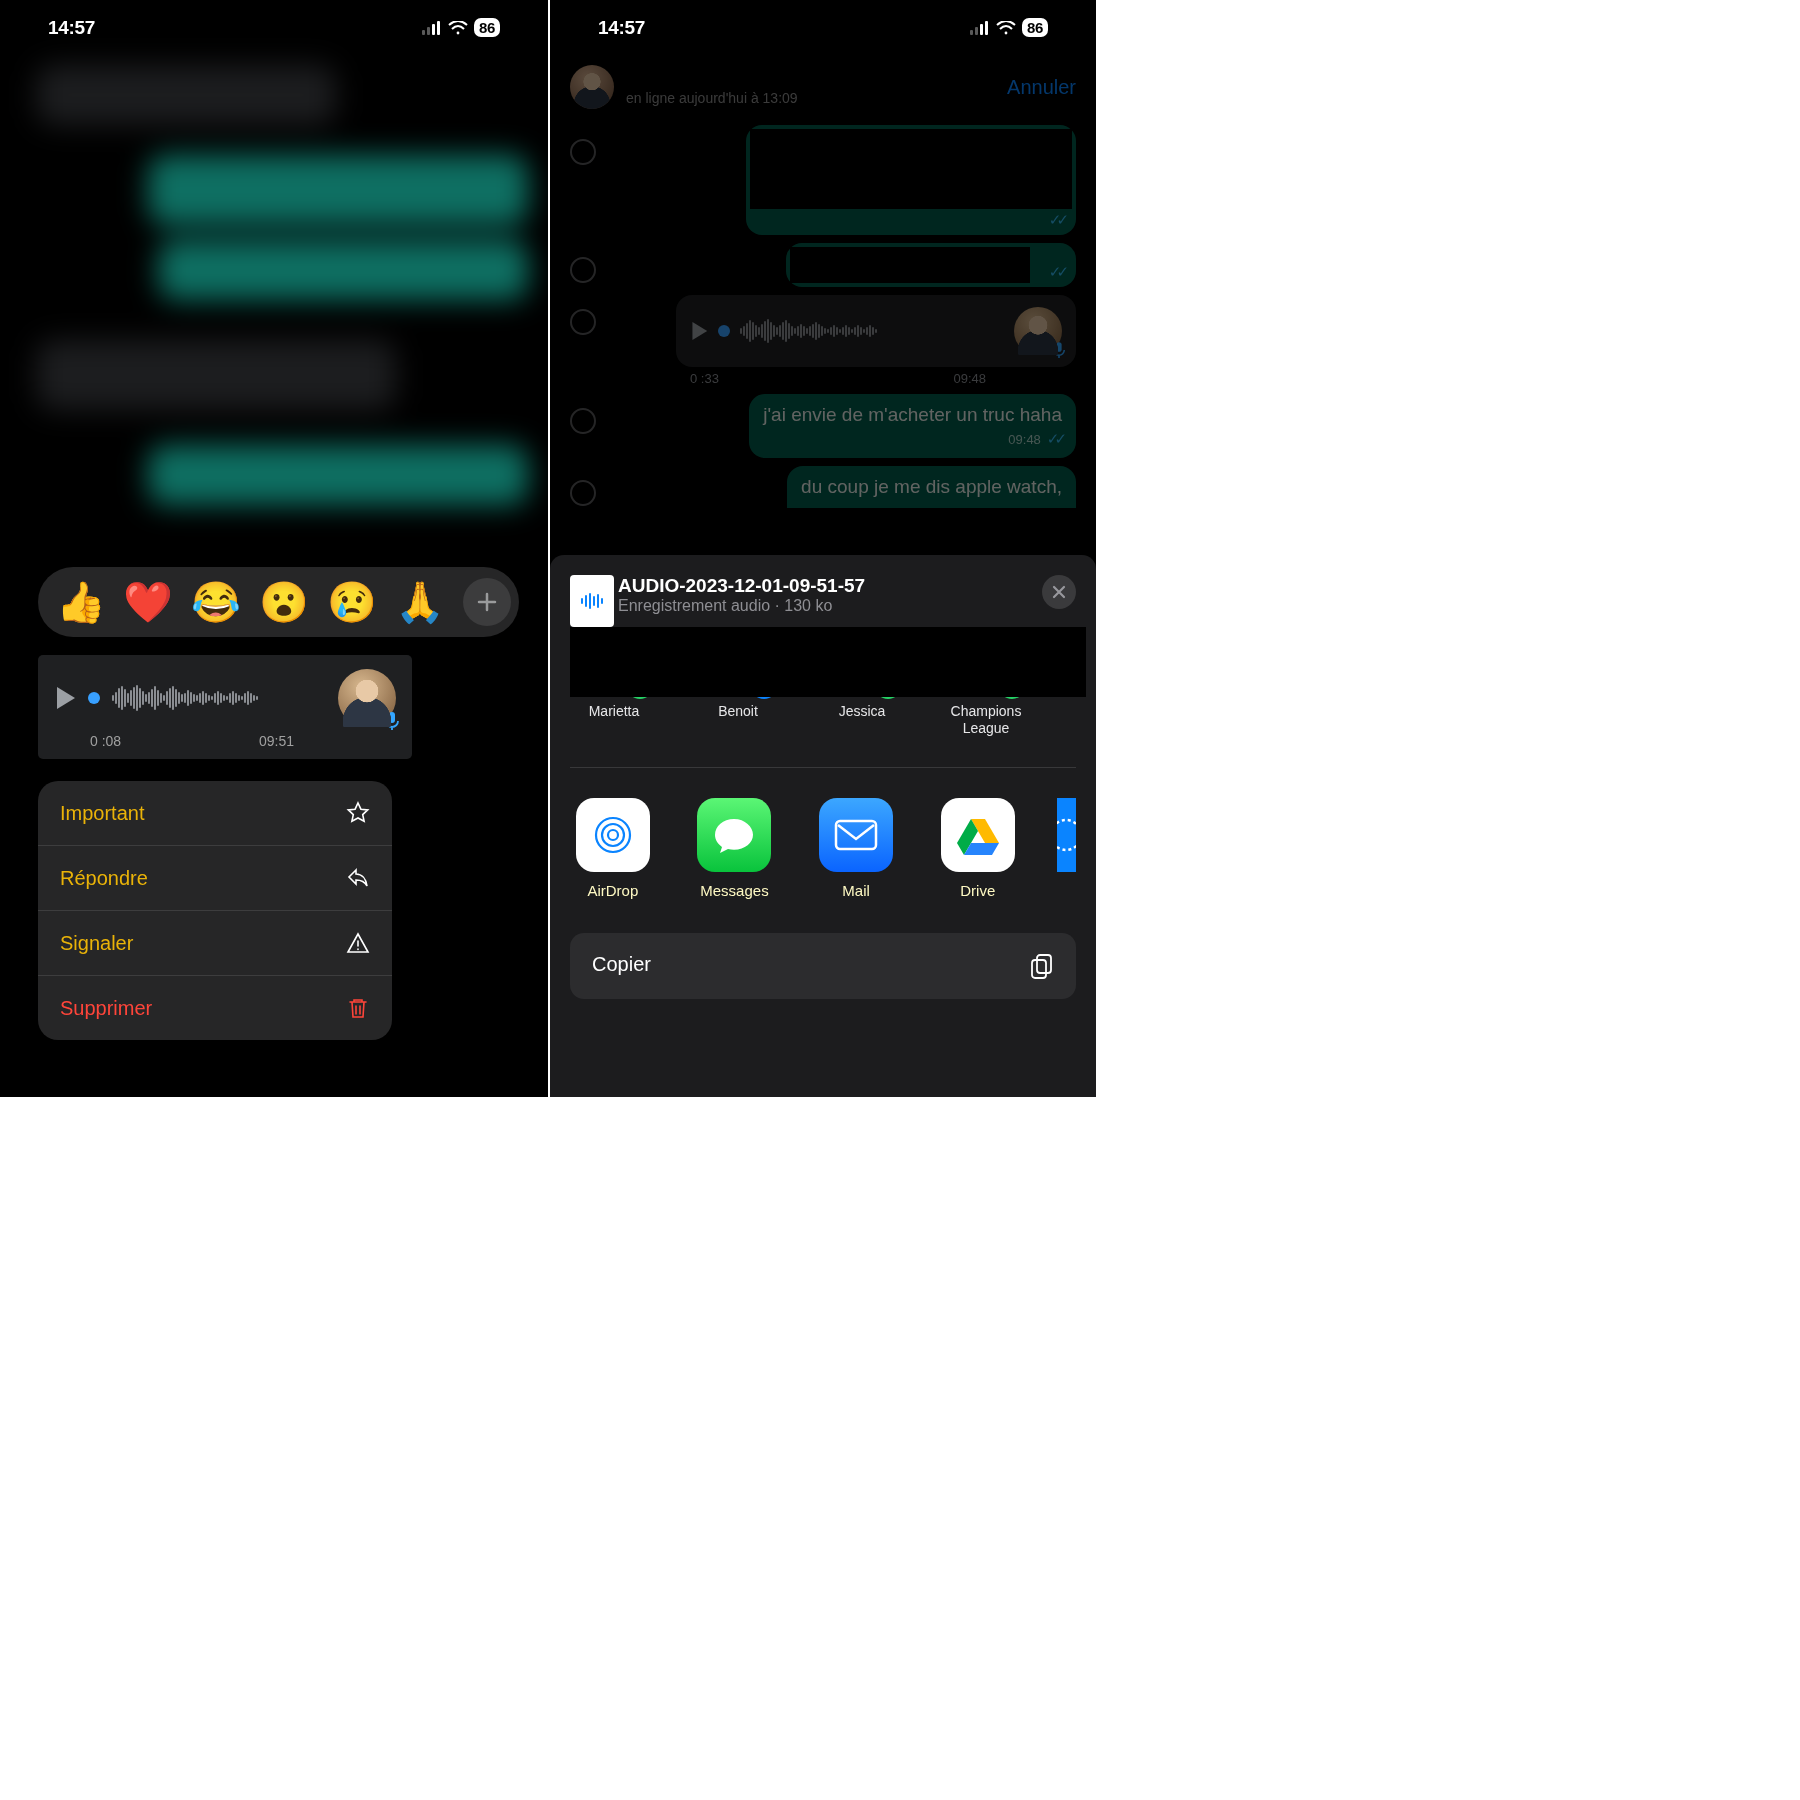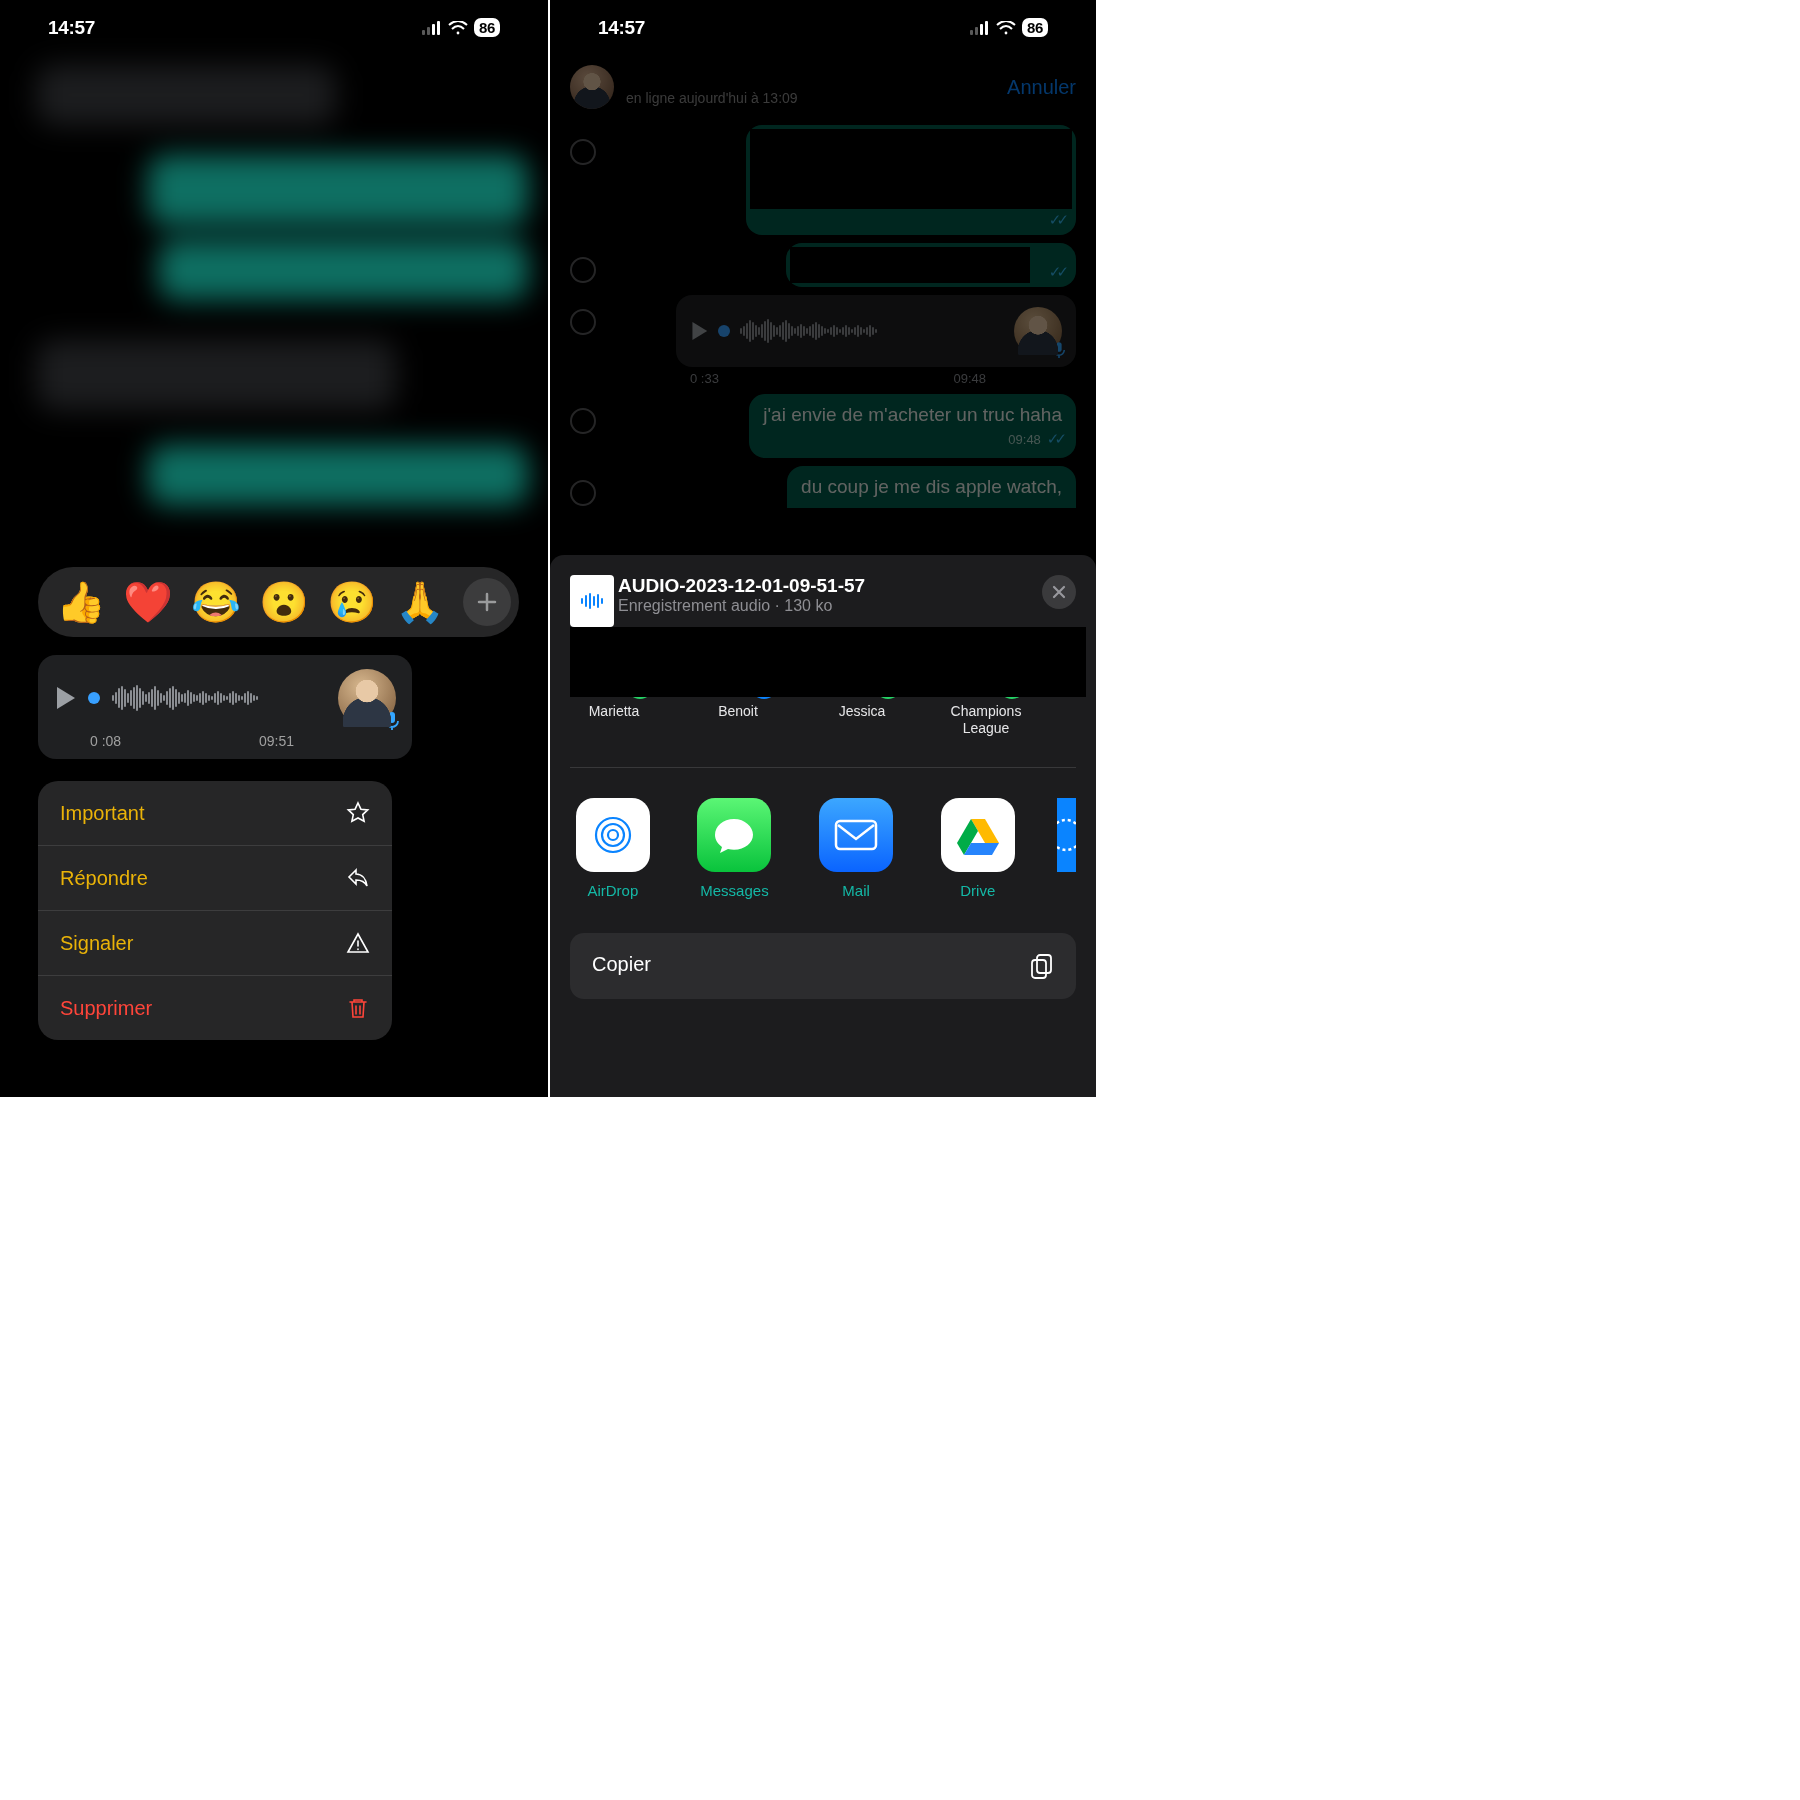--- a/index.html
+++ b/index.html
@@ -61,21 +61,21 @@
   .plus-btn {
     width: 48px; height: 48px;
     border-radius: 50%;
     background: #3c3c3d;
     display: flex; align-items: center; justify-content: center;
   }
 
   .voice-bubble {
     position: absolute;
     background: #1f2022;
-    border-radius: 18px;
+    border-radius: 5px;
     color: #a0a0a0;
   }
   .voice-play { color: #9da1a6; }
   .waveform { display: flex; align-items: center; gap: 1px; }
   .waveform i {
     width: 2px; background: #8a8d92;
     border-radius: 1px;
   }
   .dot-progress {
     width: 12px; height: 12px; border-radius: 50%;
@@ -198,21 +198,21 @@
   .app-badge { position:absolute; bottom:-2px; right:-4px; width:26px; height:26px; border-radius:50%; }
   .badge-wa { background:#25d366; }
   .badge-im { background:#0b84ff; }
   .contact-black-strip { position:absolute; top:0; left:0; right:-10px; height:70px; background:#000; }
 
   .apps-row {
     display:flex; gap:36px; margin-top:30px;
   }
   .app { display:flex; flex-direction:column; align-items:center; gap:10px; width:88px; }
   .app-icon { width:74px; height:74px; border-radius:18px; display:flex; align-items:center; justify-content:center; }
-  .app-name { color:#14b8a6; font-size:15px; }
+  .app-name { color:#fef9c3; font-size:15px; }
 
   .action-row {
     margin-top: 34px;
     background: #2c2c2e;
     border-radius: 14px;
     padding: 20px 22px;
     display:flex; justify-content:space-between;
     color:#fff; font-size:20px;
   }
 

